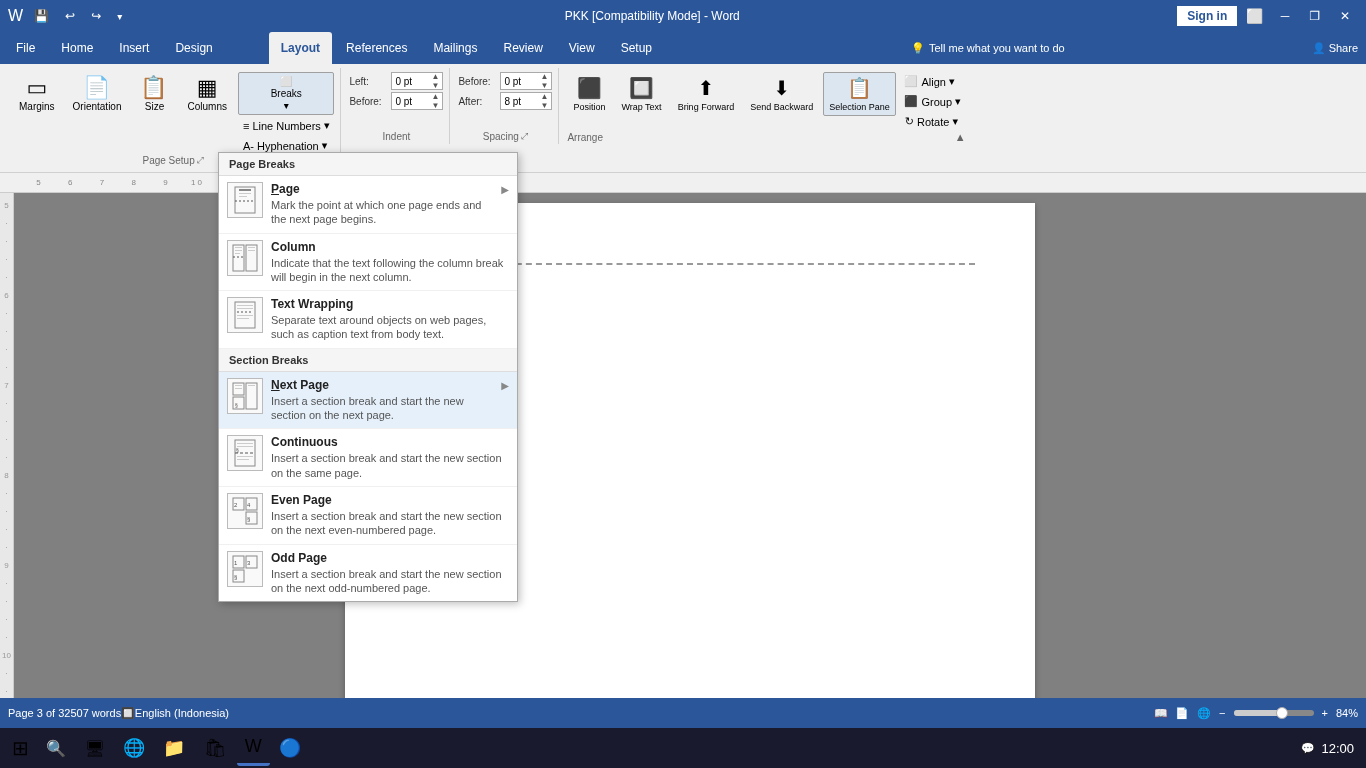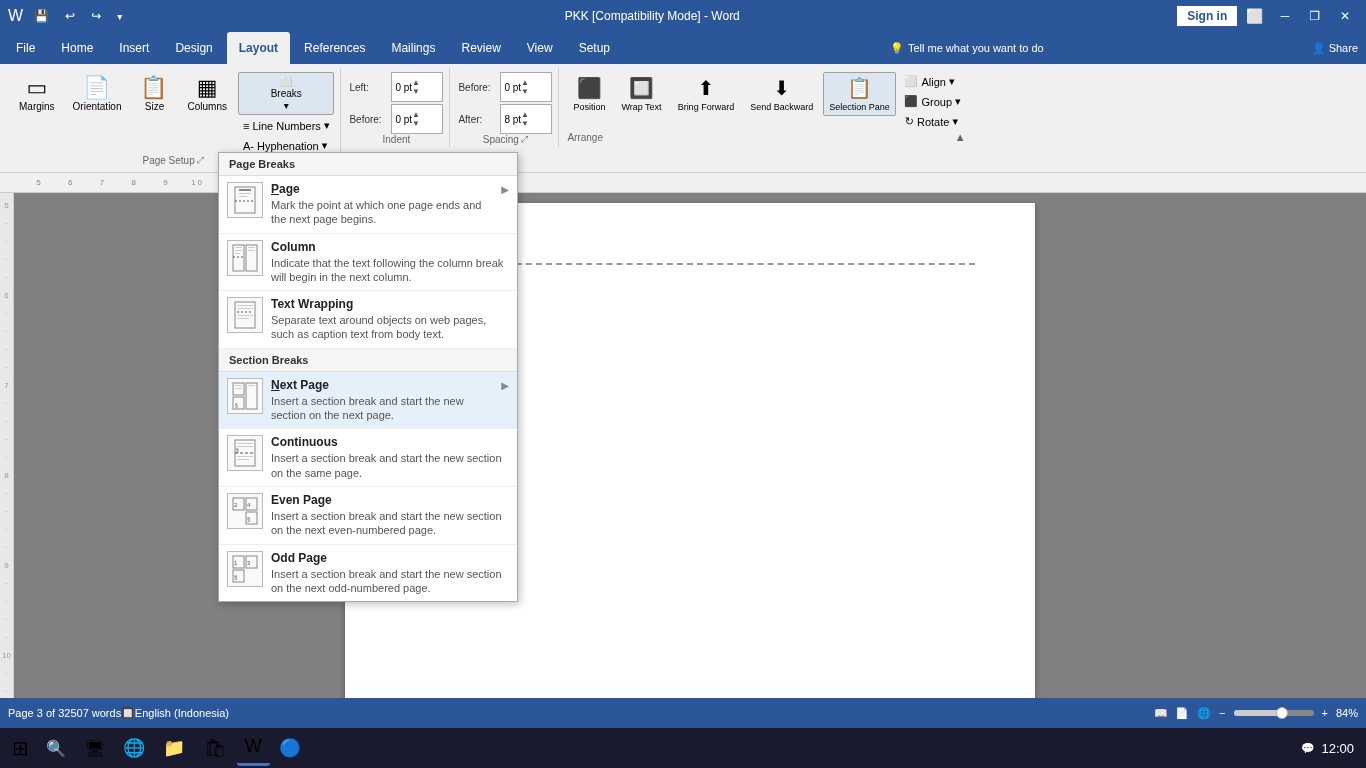--- a/index.html
+++ b/index.html
@@ -46,21 +46,21 @@
     .ribbon-tab {
       color: white;
       font-size: 12px;
       padding: 4px 12px;
       cursor: pointer;
       border-radius: 3px 3px 0 0;
       height: 100%;
       display: flex;
       align-items: center;
     }
-    .ribbon-tab.active { background: #f0f0f0; color: #2b579a; font-weight: 600; }
+    .ribbon-tab.active { background: #f0f0f0; color: #2b579a; font-weight: 600; margin-left: 42px; }
 
     #ribbon-content {
       background: #f0f0f0;
       border-bottom: 1px solid #d0d0d0;
       padding: 4px 6px;
       display: flex;
       align-items: flex-start;
       gap: 2px;
       min-height: 88px;
     }
@@ -138,27 +138,28 @@
       background: #dce6f1;
       gap: 1px;
     }
 
     
     .spinner-group { display: flex; flex-direction: column; gap: 2px; }
     .spinner-row { display: flex; align-items: center; gap: 2px; font-size: 10px; }
     .spinner-label { width: 40px; color: #333; }
     .spinner-input {
       width: 52px;
-      height: 30px;
+      height: 18px;
       border: 1px solid #aaa;
       font-size: 10px;
       padding: 1px 3px;
       background: white;
       display: flex;
       align-items: center;
+      justify-content: space-between;
     }
     .spinner-arrows { display: flex; flex-direction: column; }
     .spinner-arrow { cursor: pointer; font-size: 8px; line-height: 9px; color: #555; }
 
     
     .arrange-btn {
       display: flex;
       flex-direction: column;
       align-items: center;
       padding: 3px 5px;

